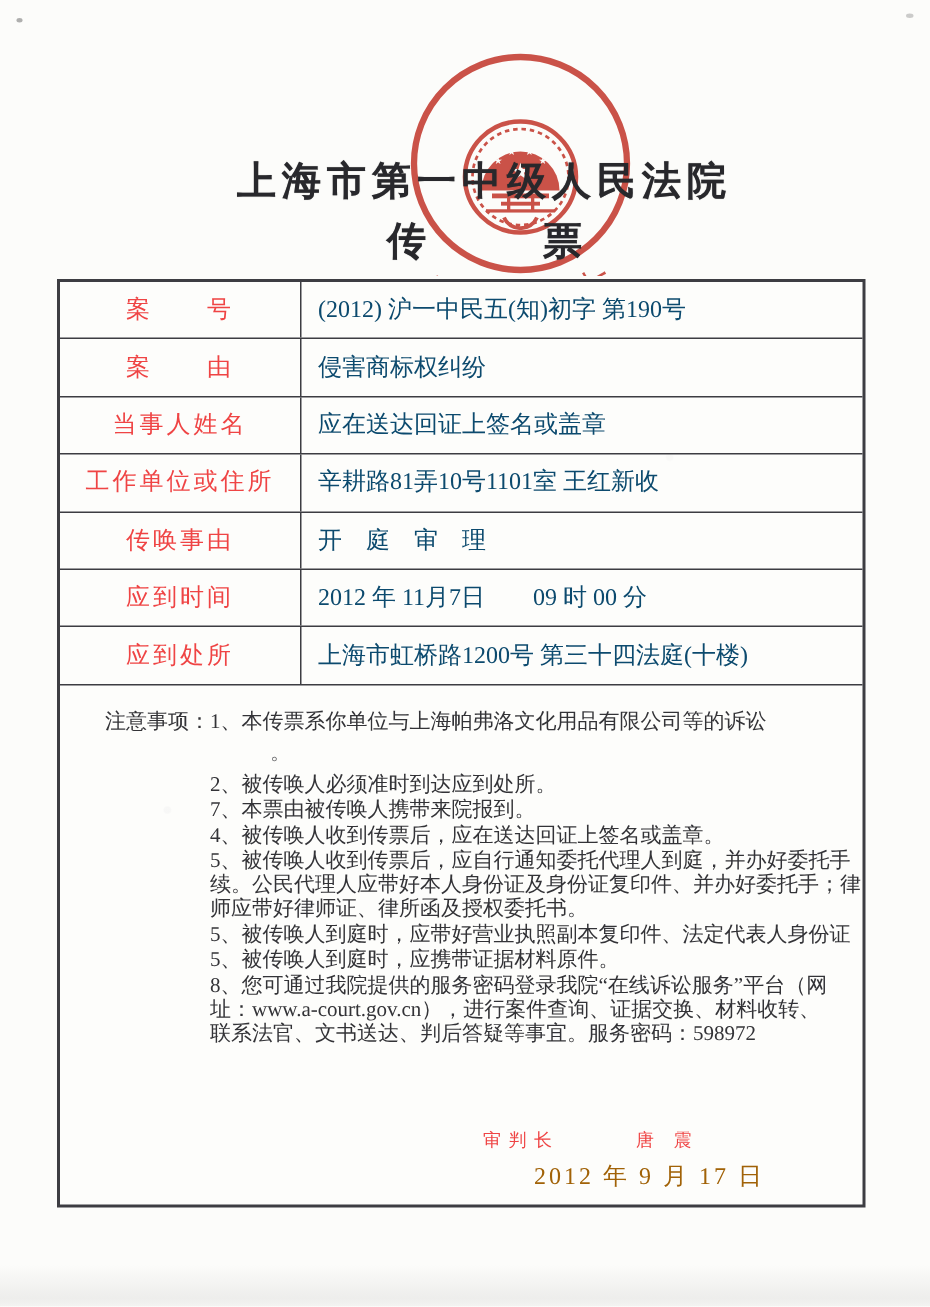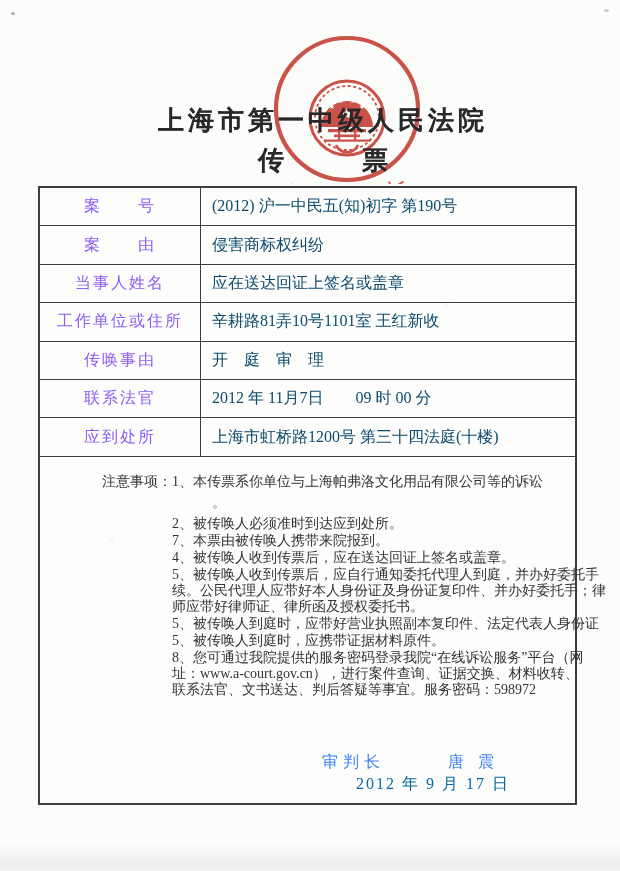--- a/index.html
+++ b/index.html
@@ -46,39 +46,39 @@
   
   .doc-table{
     position:absolute;left:38px;top:186px;width:539px;z-index:2;
     border:2px solid #3d3d42;box-sizing:border-box;
     background:rgba(255,255,255,0.25);
   }
   .t-row{display:flex;height:37.4px;border-bottom:1px solid #3d3d42;}
   .t-label{
     width:160px;flex:0 0 160px;border-right:1px solid #3d3d42;
     display:flex;align-items:center;justify-content:center;
-    font-size:16px;letter-spacing:2px;color:#8b5cf6;
+    font-size:16px;letter-spacing:2px;color:#ef4444;
   }
   .t-value{
     flex:1;display:flex;align-items:center;
     padding-left:11px;font-size:16px;color:#0c4a6e;white-space:nowrap;
   }
   .notes-cell{
     height:346px;border-bottom:none;box-sizing:border-box;
     padding:17px 8px 0 30px;display:block;
-    font-size:14px;line-height:16px;color:#333337;margin-left:32px;
+    font-size:14px;line-height:16px;color:#333337;
   }
   .note-first{white-space:nowrap;}
   .note-cont{margin-left:110px;margin-top:5px;margin-bottom:5px;opacity:.8;}
   .note-item{margin-left:70px;margin-top:1px;white-space:nowrap;}
   .note-line{white-space:nowrap;}
 
   
-  .sig-role{position:absolute;left:322px;top:752px;font-size:16px;letter-spacing:5px;color:#3b82f6;z-index:3;}
-  .sig-date{position:absolute;left:356px;top:774px;font-size:16px;letter-spacing:2px;color:#0369a1;z-index:3;}
+  .sig-role{position:absolute;left:322px;top:752px;font-size:12px;letter-spacing:5px;color:#ef4444;z-index:3;}
+  .sig-date{position:absolute;left:356px;top:774px;font-size:16px;letter-spacing:2px;color:#a16207;z-index:3;}
 </style>
 </head>
 <body>
 
 <div class="paper-noise"></div>
 <div class="speck speck-tl"></div>
 <div class="speck speck-tr"></div>
 
 <svg class="seal" viewBox="0 0 150 150" aria-hidden="true">
   <circle cx="75" cy="75" r="71" fill="none" stroke="#c63b30" stroke-width="4.2"></circle>
@@ -132,21 +132,21 @@
     <div class="t-label">工作单位或住所</div>
     <div class="t-value">辛耕路81弄10号1101室 王红新收</div>
   </div>
 
   <div class="t-row">
     <div class="t-label">传唤事由</div>
     <div class="t-value">开　庭　审　理</div>
   </div>
 
   <div class="t-row">
-    <div class="t-label">联系法官</div>
+    <div class="t-label">应到时间</div>
     <div class="t-value">2012 年 11月7日　　09 时 00 分</div>
   </div>
 
   <div class="t-row">
     <div class="t-label">应到处所</div>
     <div class="t-value">上海市虹桥路1200号 第三十四法庭(十楼)</div>
   </div>
 
   <div class="t-row notes-cell">
     <div class="note-first">注意事项：1、本传票系你单位与上海帕弗洛文化用品有限公司等的诉讼</div>

